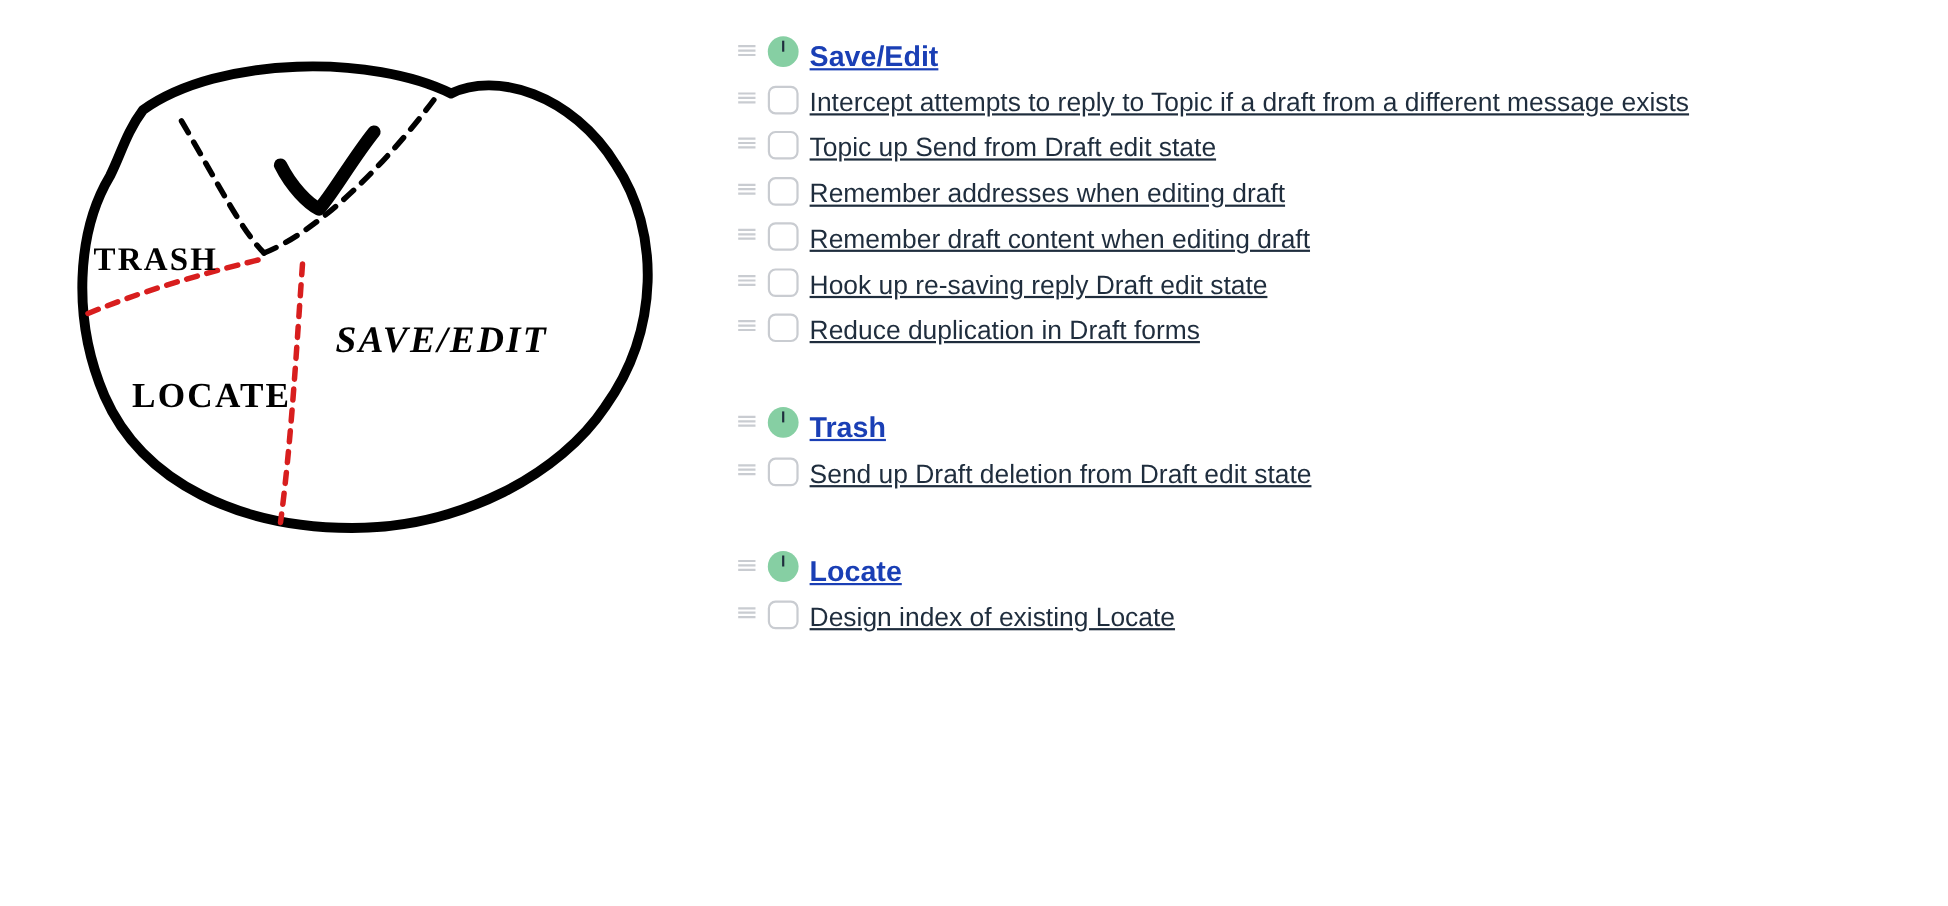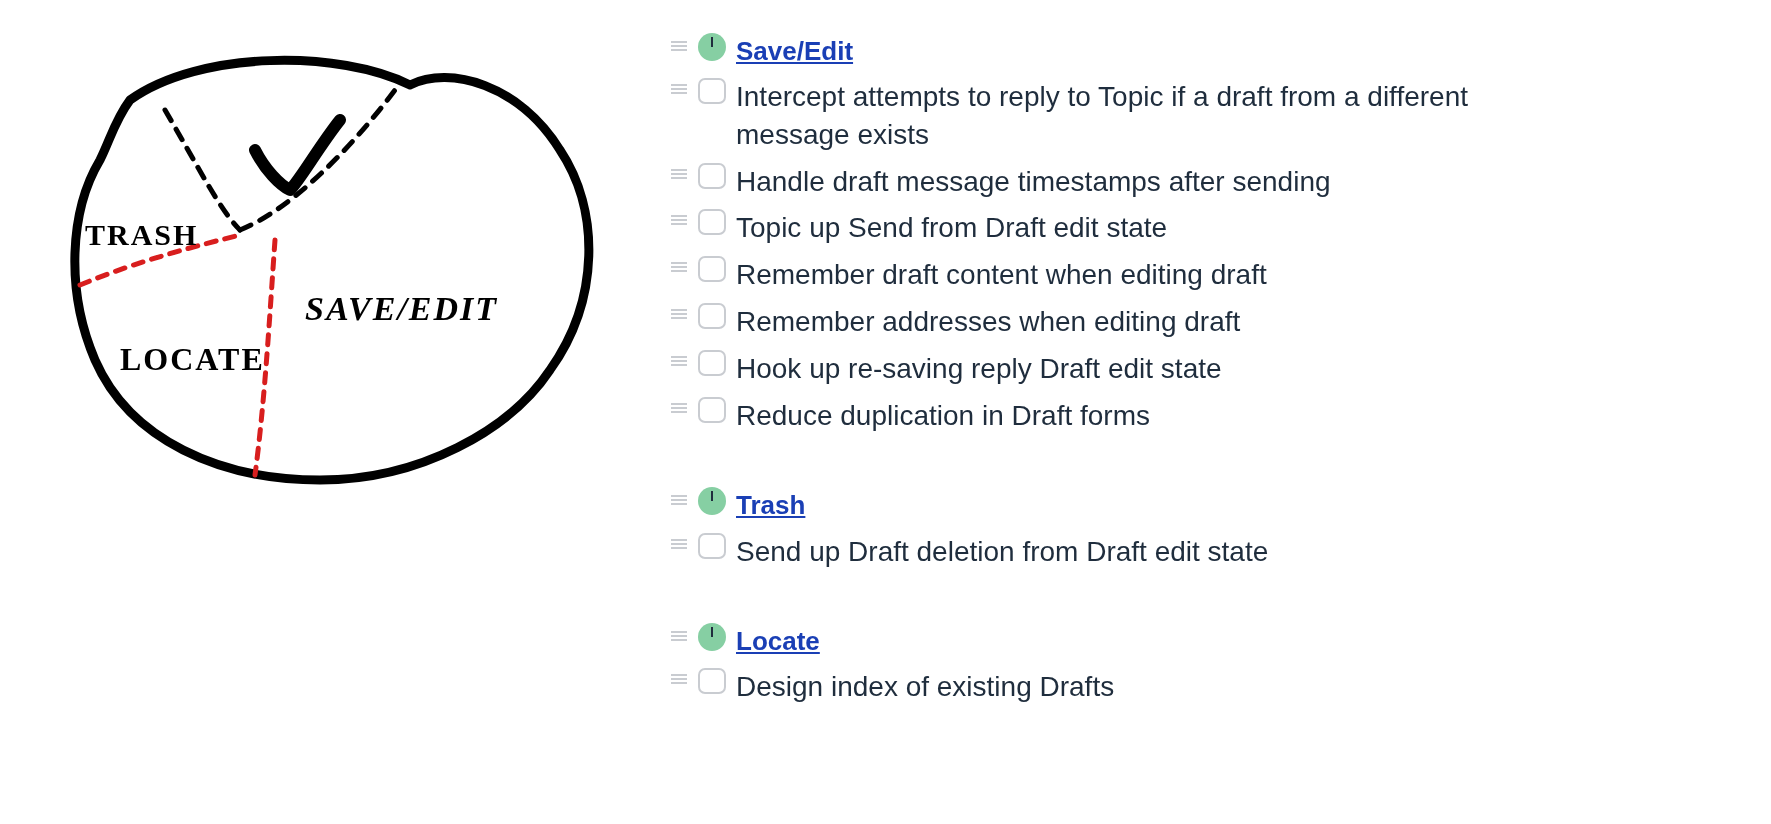--- a/index.html
+++ b/index.html
@@ -66,23 +66,24 @@
 
     .heading-link {
       color:#1a3fb5;
       font-weight:700;
       font-size:26px;
       text-decoration: underline;
       cursor:pointer;
       padding-top:0;
     }
     .task-text {
-      font-size:28px;
+      font-size:24px;
       color:#1f2d3d;
       padding-top:1px;
+      text-decoration:underline;
     }
 
     
     .sketch text {
       font-family: "Comic Sans MS", "Marker Felt", cursive;
       font-weight:700;
       letter-spacing:2px;
     }
   </style>
 </head>
@@ -141,54 +142,43 @@
     </div>
     <div class="row">
       <span class="drag">
           <svg width="16" height="12">
             <line x1="0" y1="2" x2="16" y2="2" stroke="#c9ccd1" stroke-width="2"></line>
             <line x1="0" y1="6" x2="16" y2="6" stroke="#c9ccd1" stroke-width="2"></line>
             <line x1="0" y1="10" x2="16" y2="10" stroke="#c9ccd1" stroke-width="2"></line>
           </svg>
         </span>
       <span class="checkbox"></span>
-      <span class="task-text">Handle draft message timestamps after sending</span>
-    </div>
-    <div class="row">
-      <span class="drag">
-          <svg width="16" height="12">
-            <line x1="0" y1="2" x2="16" y2="2" stroke="#c9ccd1" stroke-width="2"></line>
-            <line x1="0" y1="6" x2="16" y2="6" stroke="#c9ccd1" stroke-width="2"></line>
-            <line x1="0" y1="10" x2="16" y2="10" stroke="#c9ccd1" stroke-width="2"></line>
-          </svg>
-        </span>
-      <span class="checkbox"></span>
       <span class="task-text">Topic up Send from Draft edit state</span>
     </div>
     <div class="row">
       <span class="drag">
           <svg width="16" height="12">
             <line x1="0" y1="2" x2="16" y2="2" stroke="#c9ccd1" stroke-width="2"></line>
             <line x1="0" y1="6" x2="16" y2="6" stroke="#c9ccd1" stroke-width="2"></line>
             <line x1="0" y1="10" x2="16" y2="10" stroke="#c9ccd1" stroke-width="2"></line>
           </svg>
         </span>
       <span class="checkbox"></span>
+      <span class="task-text">Remember addresses when editing draft</span>
+    </div>
+    <div class="row">
+      <span class="drag">
+          <svg width="16" height="12">
+            <line x1="0" y1="2" x2="16" y2="2" stroke="#c9ccd1" stroke-width="2"></line>
+            <line x1="0" y1="6" x2="16" y2="6" stroke="#c9ccd1" stroke-width="2"></line>
+            <line x1="0" y1="10" x2="16" y2="10" stroke="#c9ccd1" stroke-width="2"></line>
+          </svg>
+        </span>
+      <span class="checkbox"></span>
       <span class="task-text">Remember draft content when editing draft</span>
-    </div>
-    <div class="row">
-      <span class="drag">
-          <svg width="16" height="12">
-            <line x1="0" y1="2" x2="16" y2="2" stroke="#c9ccd1" stroke-width="2"></line>
-            <line x1="0" y1="6" x2="16" y2="6" stroke="#c9ccd1" stroke-width="2"></line>
-            <line x1="0" y1="10" x2="16" y2="10" stroke="#c9ccd1" stroke-width="2"></line>
-          </svg>
-        </span>
-      <span class="checkbox"></span>
-      <span class="task-text">Remember addresses when editing draft</span>
     </div>
     <div class="row">
       <span class="drag">
           <svg width="16" height="12">
             <line x1="0" y1="2" x2="16" y2="2" stroke="#c9ccd1" stroke-width="2"></line>
             <line x1="0" y1="6" x2="16" y2="6" stroke="#c9ccd1" stroke-width="2"></line>
             <line x1="0" y1="10" x2="16" y2="10" stroke="#c9ccd1" stroke-width="2"></line>
           </svg>
         </span>
       <span class="checkbox"></span>
@@ -246,17 +236,17 @@
     </div>
     <div class="row">
       <span class="drag">
           <svg width="16" height="12">
             <line x1="0" y1="2" x2="16" y2="2" stroke="#c9ccd1" stroke-width="2"></line>
             <line x1="0" y1="6" x2="16" y2="6" stroke="#c9ccd1" stroke-width="2"></line>
             <line x1="0" y1="10" x2="16" y2="10" stroke="#c9ccd1" stroke-width="2"></line>
           </svg>
         </span>
       <span class="checkbox"></span>
-      <span class="task-text">Design index of existing Drafts</span>
+      <span class="task-text">Design index of existing Locate</span>
     </div>
   </div>
 
 </div>
 
 </body></html>

